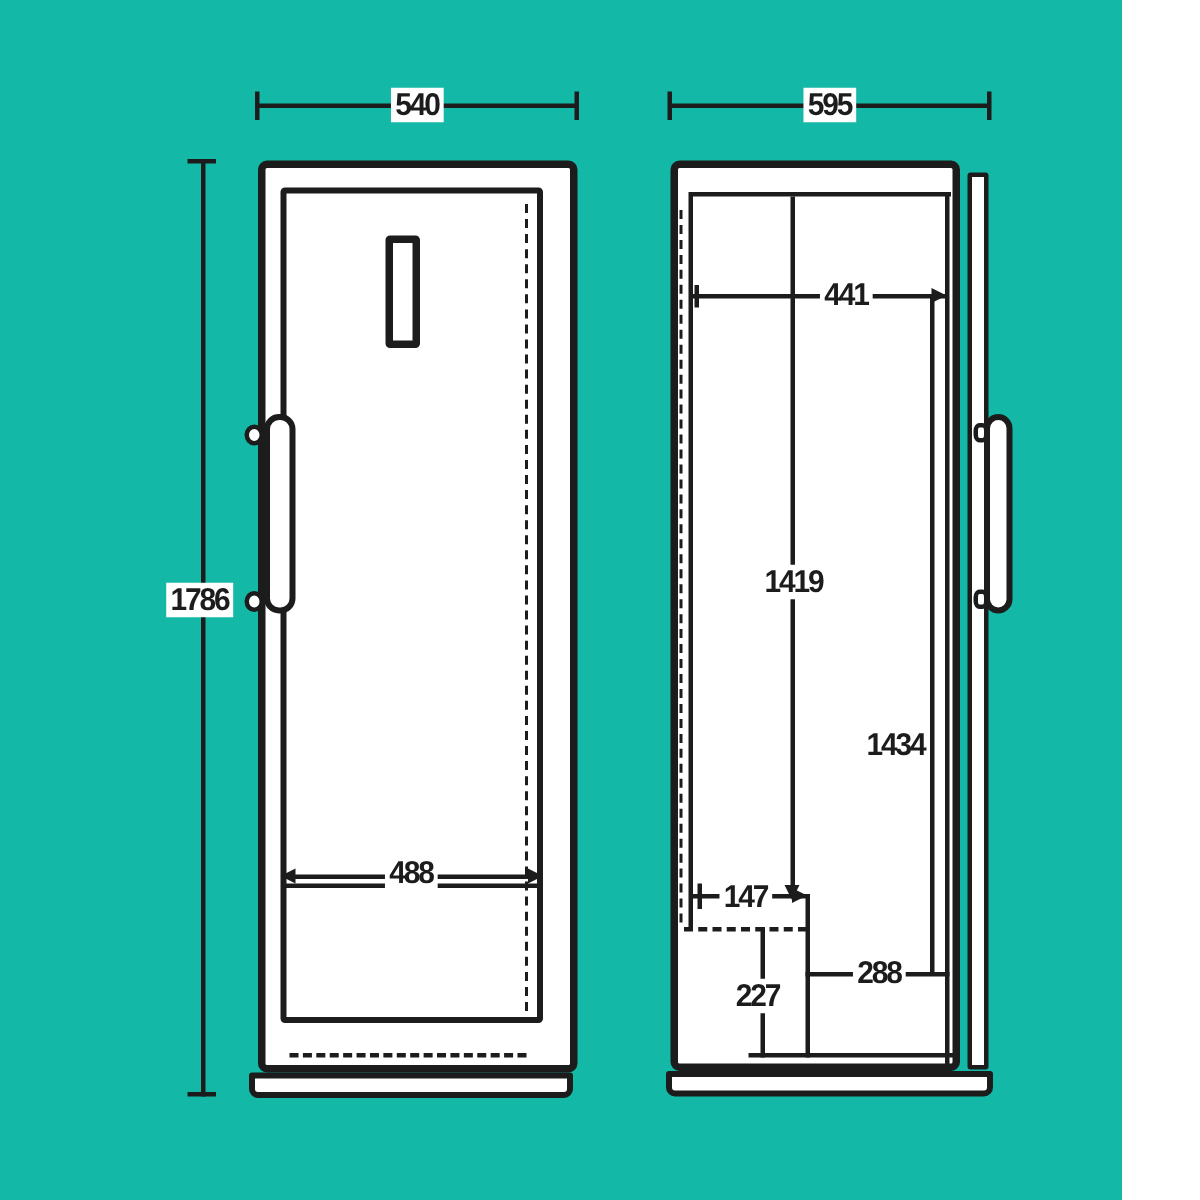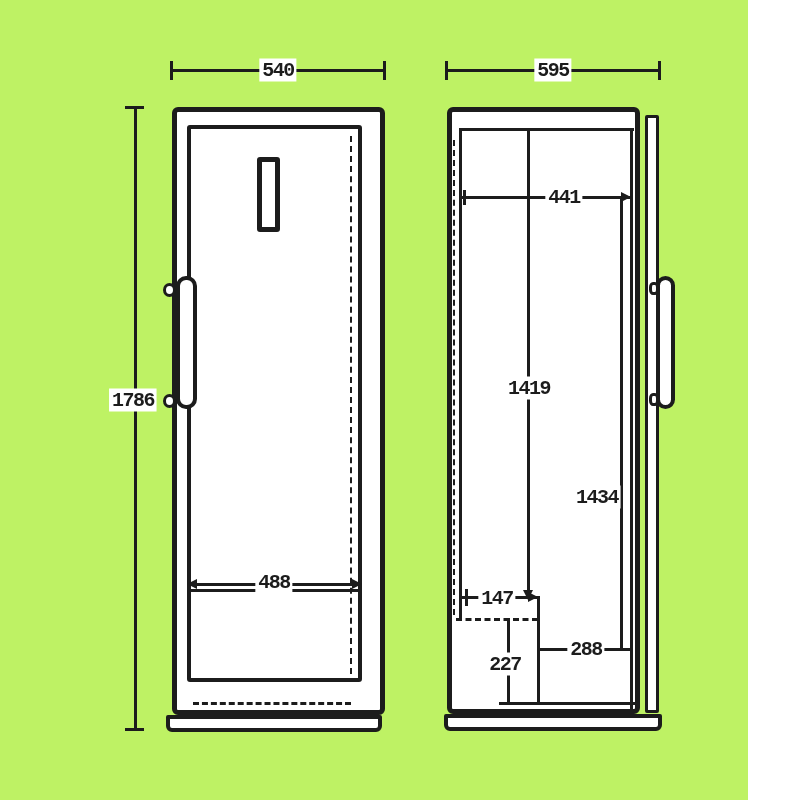--- a/index.html
+++ b/index.html
@@ -1,18 +1,18 @@
 <!DOCTYPE html>
 <html><head>
 <meta charset="utf-8">
 <style>
   html,body{margin:0;padding:0;background:#ffffff;}
   #stage{
-    position:relative;width:748px;height:800px;background:#bef264;overflow:hidden;
-    font-family:Liberation Mono, monospace;
+    position:relative;width:748px;height:800px;background:#14b8a6;overflow:hidden;
+    font-family:Liberation Sans, sans-serif;
   }
   .ln{position:absolute;background:#1c1c1c;}
   .outline{position:absolute;border:4px solid #1c1c1c;box-sizing:border-box;background:#ffffff;}
   .dash-h{position:absolute;border-top:3px dashed #1c1c1c;height:0;}
   .dash-v{position:absolute;border-left:2px dashed #1c1c1c;width:0;}
   .dim-label{
     position:absolute;z-index:5;background:#ffffff;color:#1c1c1c;
     font-weight:700;font-size:21px;line-height:1;letter-spacing:-1.5px;
     padding:1px 3px;white-space:nowrap;
     transform:translate(-50%,-50%) scaleX(0.95);

